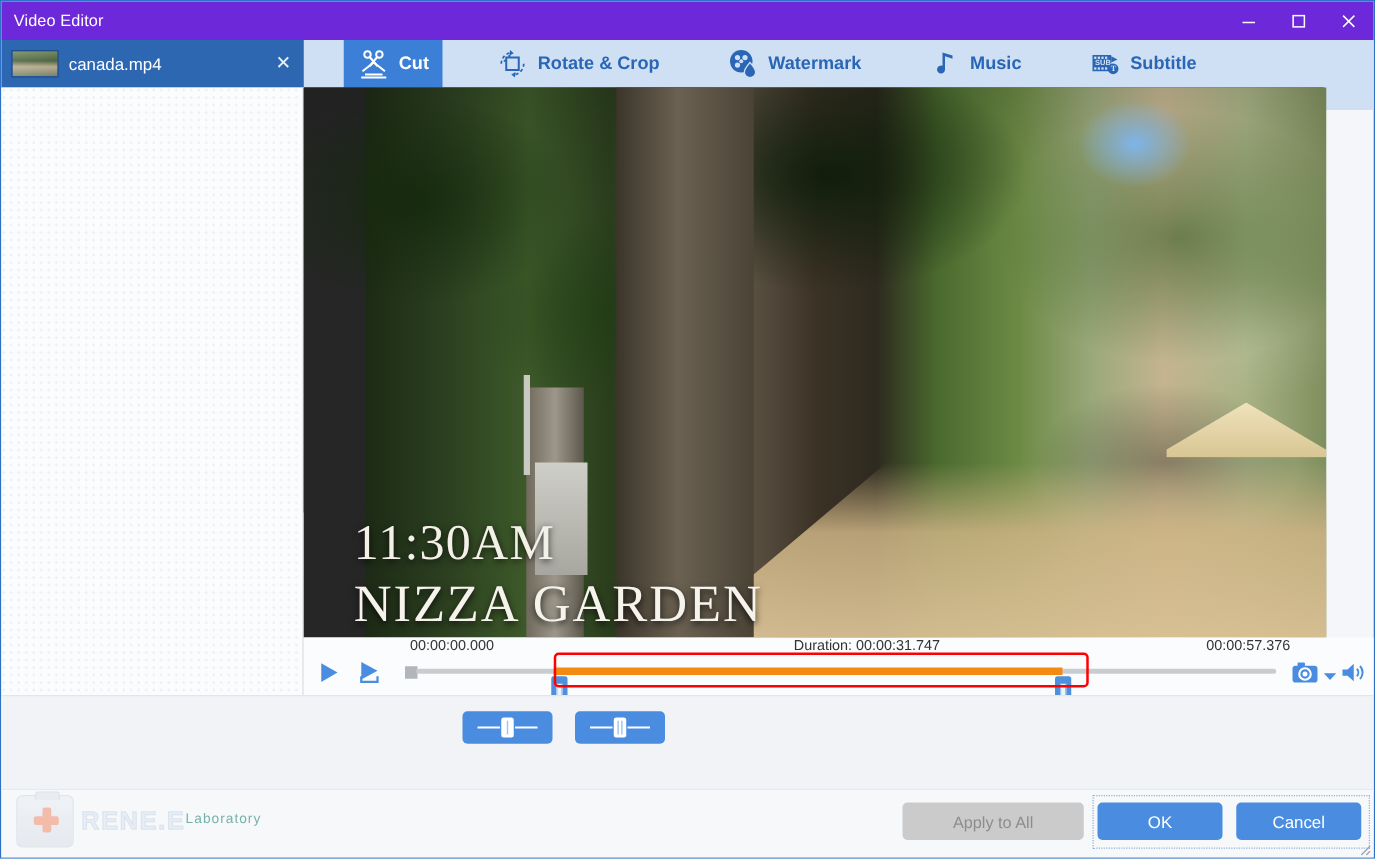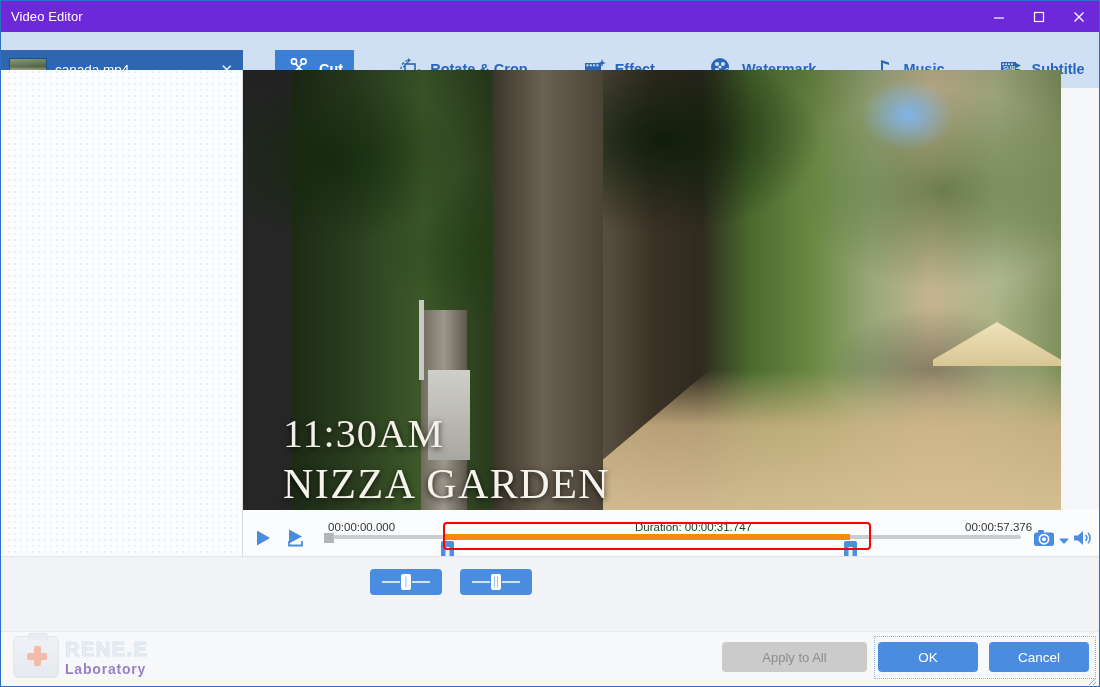--- a/index.html
+++ b/index.html
@@ -33,21 +33,21 @@
   .win-btn {
     width: 40px; height: 31px; display: flex; align-items: center; justify-content: center;
     color: #ffffff;
   }
   .win-btn svg { display: block; }
 
   
   .toolbar {
     position: absolute; top: 31px; left: 0; right: 0; height: 56px;
     background: #cfe0f4;
-    display: flex; align-items: flex-end;
+    display: flex; align-items: flex-start;
   }
   .filetab {
     width: 242px; height: 38px; background: #2d67b2;
     display: flex; align-items: center; gap: 8px; padding: 0 8px;
     position: relative;
   }
   .filetab-thumb {
     width: 38px; height: 22px; flex: none;
     background:
       linear-gradient(165deg, rgba(255,255,255,.25), rgba(0,0,0,.15)),
@@ -150,21 +150,21 @@
     position: absolute; left: 40px; top: 390px;
     color: #f6f3ec; font-family: "Liberation Serif", serif; font-size: 42px;
     letter-spacing: 1.5px; text-shadow: 0 2px 6px rgba(0,0,0,.75);
   }
 
   
   .tl-area {
     position: absolute; left: 242px; right: 0; top: 509px; height: 46px;
     background: #fbfcfd;
   }
-  .tl-times { position: absolute; left: 0; right: 0; top: 0; height: 16px; margin-top: 10px; }
+  .tl-times { position: absolute; left: 0; right: 0; top: 0; height: 16px; }
   .tl-t-start { position: absolute; left: 85px; top: 1px; font-size: 11.5px; color: #333; }
   .tl-t-dur   { position: absolute; left: 392px; top: 1px; font-size: 11.5px; color: #333; }
   .tl-t-end   { position: absolute; left: 722px; top: 1px; font-size: 11.5px; color: #333; }
 
   .tl-controls { position: absolute; left: 8px; top: 17px; display: flex; align-items: center; gap: 9px; }
   .tl-btn { width: 24px; height: 22px; display: flex; align-items: center; justify-content: center; }
 
   .tl-track-wrap { position: absolute; left: 90px; right: 78px; top: 23px; height: 8px; }
   .tl-track { position: absolute; left: 0; right: 0; top: 2px; height: 4px; background: #c9ccd1; border-radius: 2px; }
   .tl-sel {
@@ -216,23 +216,23 @@
     border-radius: 3px 3px 0 0; background: #dfe5ec; border: 1px solid #cfd6de; border-bottom: none;
   }
   .logo-cross {
     position: absolute; left: 13px; top: 9px; width: 20px; height: 20px;
   }
   .logo-cross::before, .logo-cross::after {
     content: ""; position: absolute; background: #ef8a6a; border-radius: 2px;
   }
   .logo-cross::before { left: 7px; top: 0; width: 7px; height: 20px; }
   .logo-cross::after  { left: 0; top: 7px; width: 20px; height: 7px; }
-  .logo-txt { display: flex; flex-direction: column; line-height: 1; }
+  .logo-txt { display: flex; flex-direction: row; line-height: 1; }
   .logo-main { font-size: 20px; font-weight: bold; color: #dde6f2; letter-spacing: 1.5px; -webkit-text-stroke: 1px #c6d4e6; }
-  .logo-sub { font-size: 14px; font-weight: bold; color: #4c1d95; letter-spacing: .8px; margin-top: 3px; }
+  .logo-sub { font-size: 11px; font-weight: normal; color: #0f766e; letter-spacing: .8px; margin-top: 3px; }
 
   .footer-btns { position: absolute; right: 10px; top: 10px; display: flex; align-items: center; gap: 11px; }
   .graybtn {
     width: 145px; height: 30px; background: #cbcbcb; color: #8d8d8d;
     border-radius: 4px; display: flex; align-items: center; justify-content: center; font-size: 13px;
   }
   .okbtn, .cancelbtn {
     width: 100px; height: 30px; background: #4a8de0; color: #fff;
     border-radius: 4px; display: flex; align-items: center; justify-content: center; font-size: 13.5px;
   }
@@ -302,38 +302,20 @@
             <line x1="10.5" y1="6" x2="10.5" y2="8" stroke="#2a66b5" stroke-width="1.6"></line>
             <path d="M4 13 A9 9 0 0 1 11 4.3" fill="none" stroke="#2a66b5" stroke-width="1.4" stroke-dasharray="2.5 2"></path>
             <path d="M22 13 A9 9 0 0 1 15 21.7" fill="none" stroke="#2a66b5" stroke-width="1.4" stroke-dasharray="2.5 2"></path>
             <polygon class="fillp" points="11,2 14,4.5 10.5,6.5" fill="#2a66b5"></polygon>
             <polygon class="fillp" points="15,24 12,21.5 15.5,19.5" fill="#2a66b5"></polygon>
           </svg>
         </span>
         <span>Rotate &amp; Crop</span>
       </div>
 
-      <div class="tab">
-        <span class="ico">
-          <svg class="ico" viewBox="0 0 26 26">
-            <rect class="fillp" x="3" y="7" width="16" height="12" fill="#2a66b5"></rect>
-            <rect x="4.5" y="8.3" width="2" height="2" fill="#cfe0f4"></rect>
-            <rect x="7.8" y="8.3" width="2" height="2" fill="#cfe0f4"></rect>
-            <rect x="11.1" y="8.3" width="2" height="2" fill="#cfe0f4"></rect>
-            <rect x="14.4" y="8.3" width="2" height="2" fill="#cfe0f4"></rect>
-            <rect x="4.5" y="15.7" width="2" height="2" fill="#cfe0f4"></rect>
-            <rect x="7.8" y="15.7" width="2" height="2" fill="#cfe0f4"></rect>
-            <rect x="11.1" y="15.7" width="2" height="2" fill="#cfe0f4"></rect>
-            <rect x="14.4" y="15.7" width="2" height="2" fill="#cfe0f4"></rect>
-            <path class="fillp" d="M20 3 L21 6 L24 7 L21 8 L20 11 L19 8 L16 7 L19 6 Z" fill="#2a66b5"></path>
-            <path class="fillp" d="M21.5 16 L22.2 17.8 L24 18.5 L22.2 19.2 L21.5 21 L20.8 19.2 L19 18.5 L20.8 17.8 Z" fill="#2a66b5"></path>
-          </svg>
-        </span>
-        <span>Effect</span>
-      </div>
 
       <div class="tab">
         <span class="ico">
           <svg class="ico" viewBox="0 0 26 26">
             <circle class="fillp" cx="11" cy="11" r="9" fill="#2a66b5"></circle>
             <circle cx="8" cy="8" r="2.1" fill="#cfe0f4"></circle>
             <circle cx="14" cy="8" r="2.1" fill="#cfe0f4"></circle>
             <circle cx="8" cy="14" r="2.1" fill="#cfe0f4"></circle>
             <circle cx="11" cy="11" r="1.6" fill="#cfe0f4"></circle>
             <path class="fillp" d="M18 12 C21.5 16 22.5 17.5 22.5 19.5 A4.5 4.5 0 0 1 13.5 19.5 C13.5 17.5 14.5 16 18 12 Z" fill="#2a66b5" stroke="#cfe0f4" stroke-width="1"></path>

